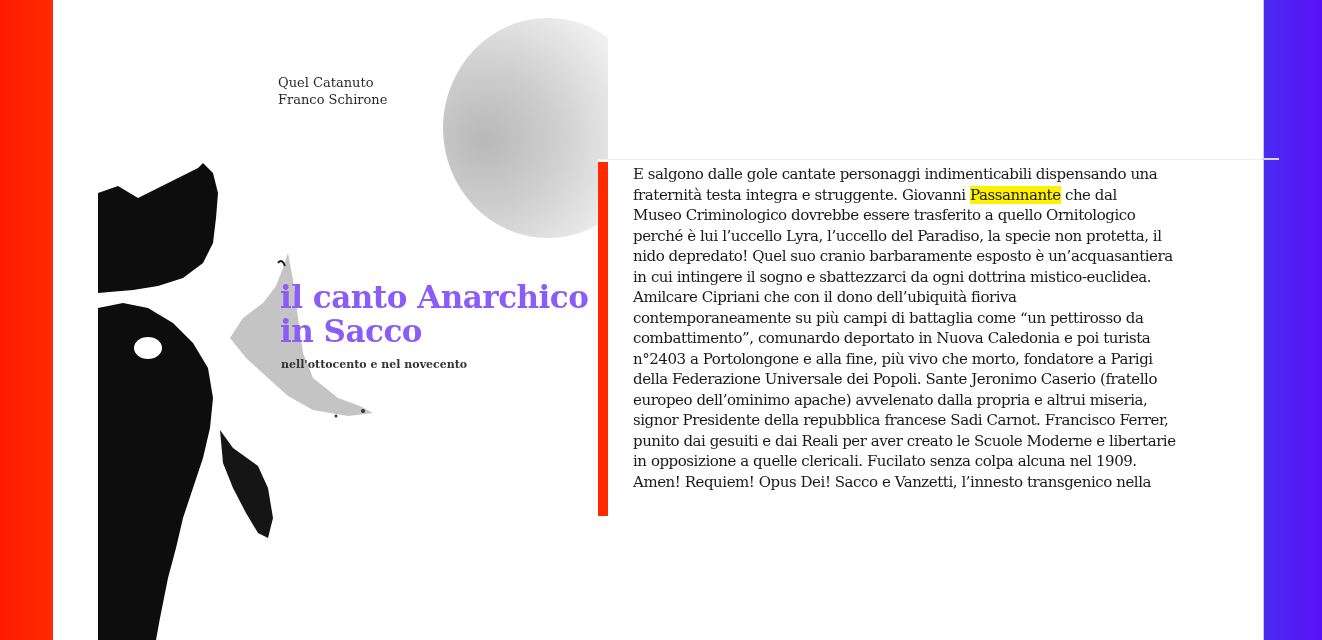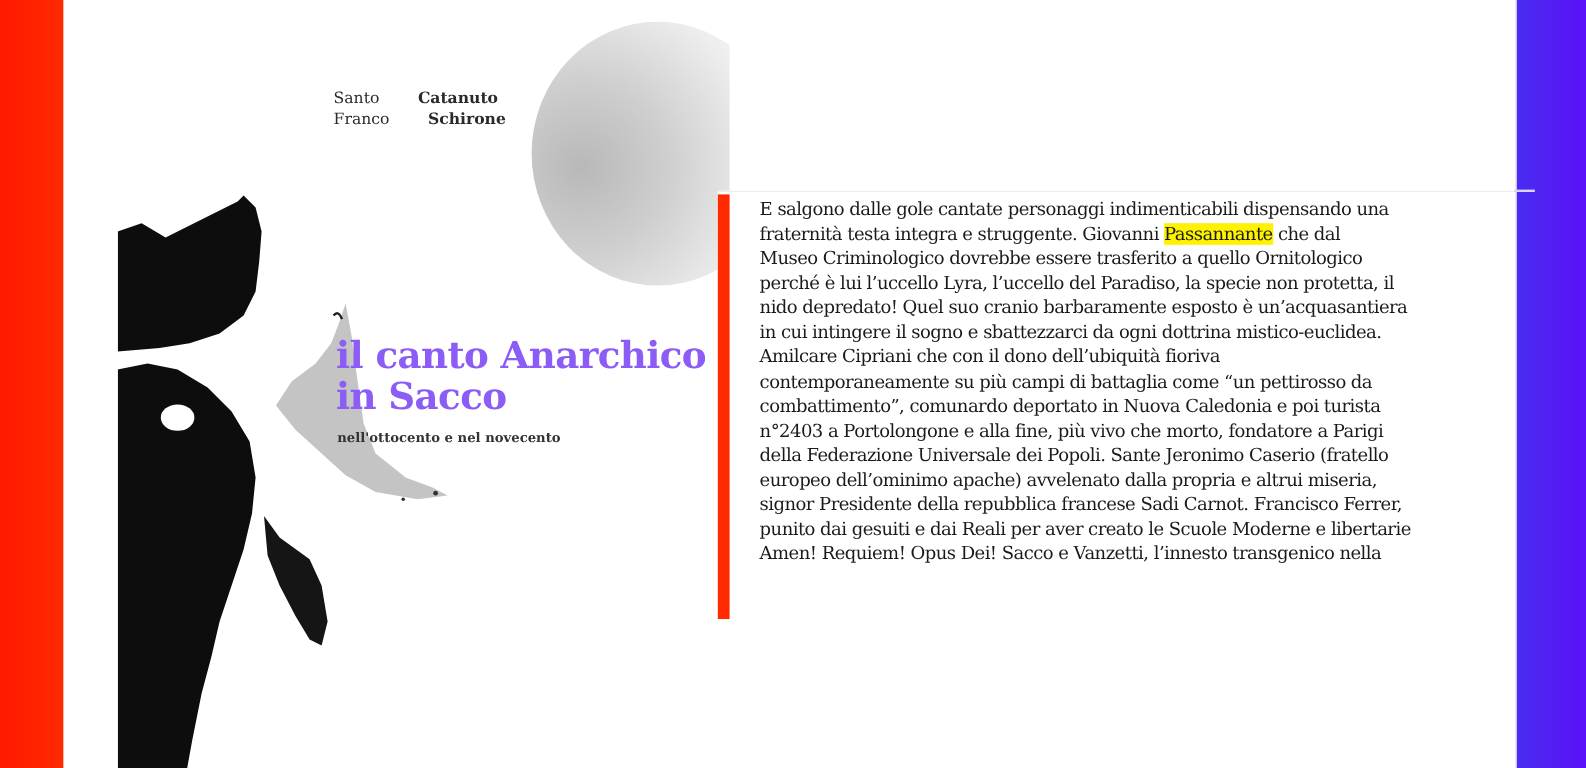--- a/index.html
+++ b/index.html
@@ -47,21 +47,21 @@
       background: radial-gradient(circle at 20% 55%, #b8b8b8 0%, #cfcfcf 35%, #ececec 70%, #ffffff 100%);
     }
     .cover .authors {
       position: absolute;
       left: 180px; top: 56px;
       font-family: "DejaVu Serif", serif;
       font-size: 13px;
       line-height: 17px;
       color: #2a2a2a;
     }
-    .cover .authors b { font-weight: bold; margin-left: 28px; }
+    .cover .authors b { font-weight: normal; }
     .cover .title {
       position: absolute;
       left: 182px; top: 262px;
       font-family: "DejaVu Serif", serif;
       font-weight: bold;
       font-size: 31px;
       line-height: 34px;
       color: #8b5cf6;
       letter-spacing: -0.5px;
       white-space: nowrap;
@@ -134,21 +134,21 @@
 
     <path d="M122 412 L135 430 L160 448 L170 470 L175 500 L170 520 L160 515 L148 495 L135 470 L125 445 Z" fill="#151515"></path>
 
     <circle cx="265" cy="393" r="2" fill="#333"></circle>
     <circle cx="238" cy="398" r="1.5" fill="#333"></circle>
     <path d="M180 245 Q184 240 187 248" stroke="#222" stroke-width="2" fill="none"></path>
   </svg>
   <div class="sphere"></div>
   <div class="authors">
     <div>
-      <span>Santo</span>
+      <span>Quel</span>
       <b>Catanuto</b>
     </div>
     <div>
       <span>Franco</span>
       <b>Schirone</b>
     </div>
   </div>
   <div class="title">
     <div>il canto Anarchico</div>
     <div>in Sacco</div>
@@ -166,18 +166,19 @@
     <span class="line">nido depredato! Quel suo cranio barbaramente esposto è un’acquasantiera</span>
     <span class="line">in cui intingere il sogno e sbattezzarci da ogni dottrina mistico-euclidea.</span>
     <span class="line">Amilcare Cipriani che con il dono dell’ubiquità fioriva</span>
     <span class="line">contemporaneamente su più campi di battaglia come “un pettirosso da</span>
     <span class="line">combattimento”, comunardo deportato in Nuova Caledonia e poi turista</span>
     <span class="line">n°2403 a Portolongone e alla fine, più vivo che morto, fondatore a Parigi</span>
     <span class="line">della Federazione Universale dei Popoli. Sante Jeronimo Caserio (fratello</span>
     <span class="line">europeo dell’ominimo apache) avvelenato dalla propria e altrui miseria,</span>
     <span class="line">signor Presidente della repubblica francese Sadi Carnot. Francisco Ferrer,</span>
     <span class="line">punito dai gesuiti e dai Reali per aver creato le Scuole Moderne e libertarie</span>
+    <span class="line">in opposizione a quelle clericali. Fucilato senza colpa alcuna nel 1909.</span>
     <span class="line">Amen! Requiem! Opus Dei! Sacco e Vanzetti, l’innesto transgenico nella</span>
   </div>
 </div>
 
 <div class="side-right"></div>
 <div class="right-notch"></div>
 
 </body></html>

